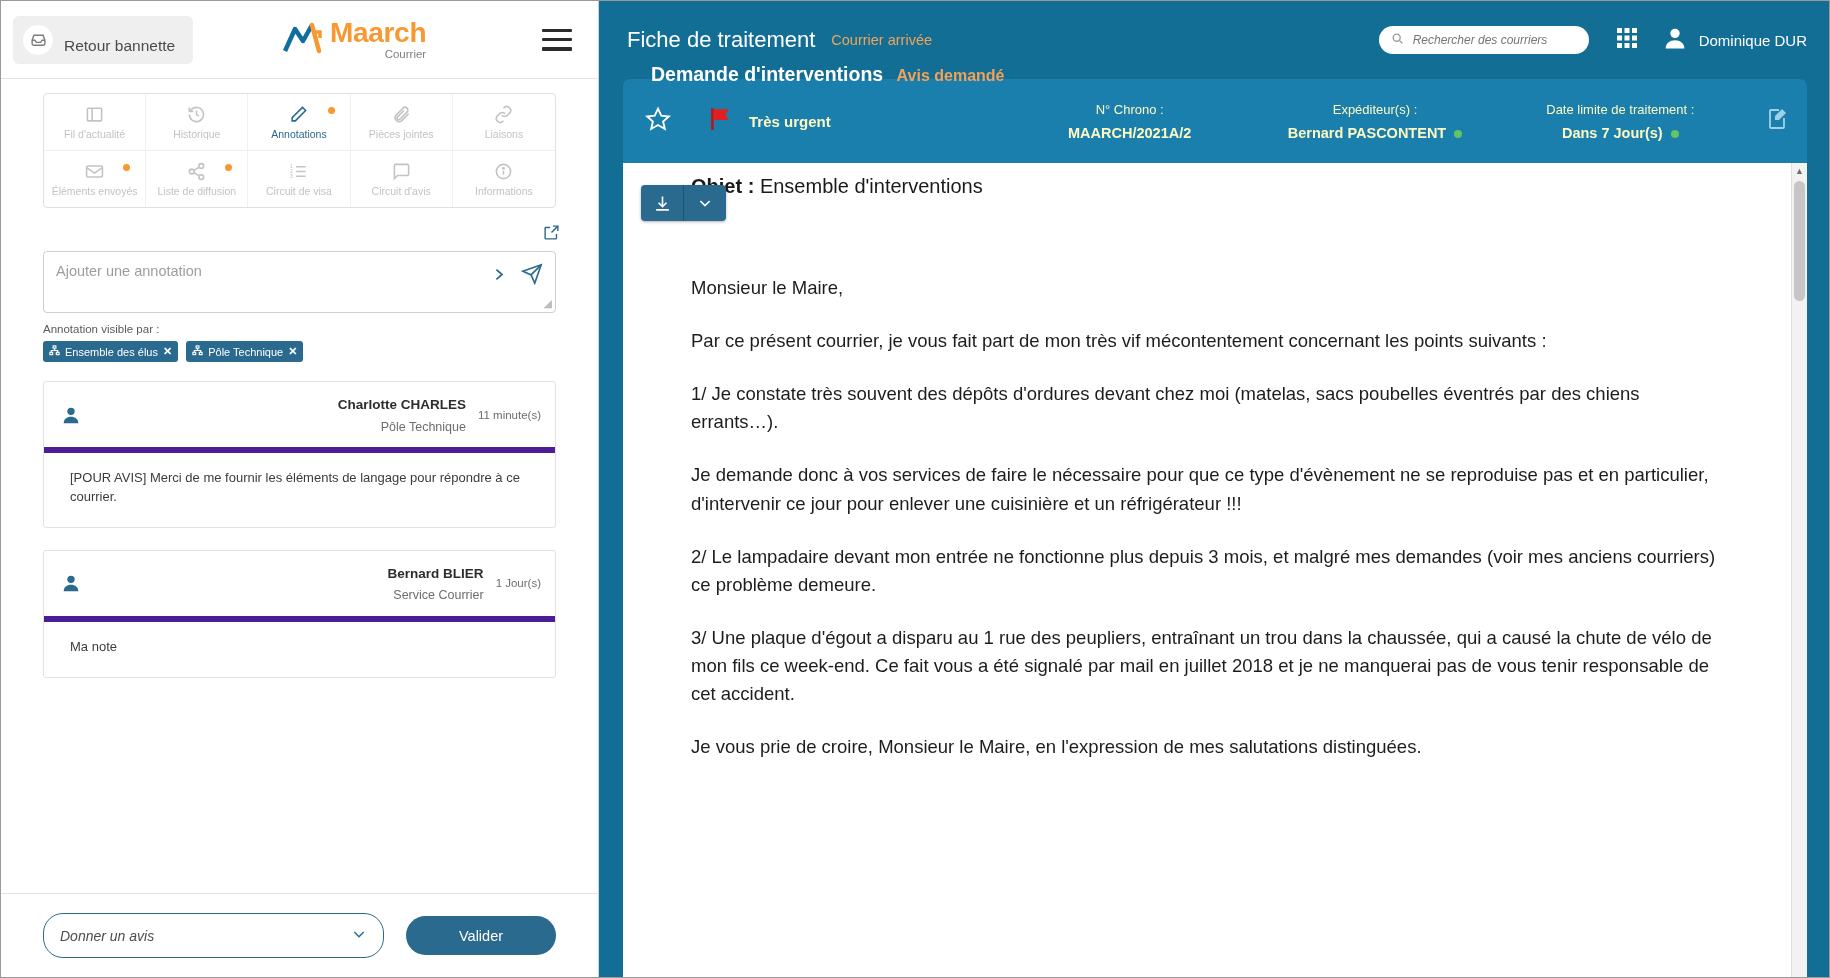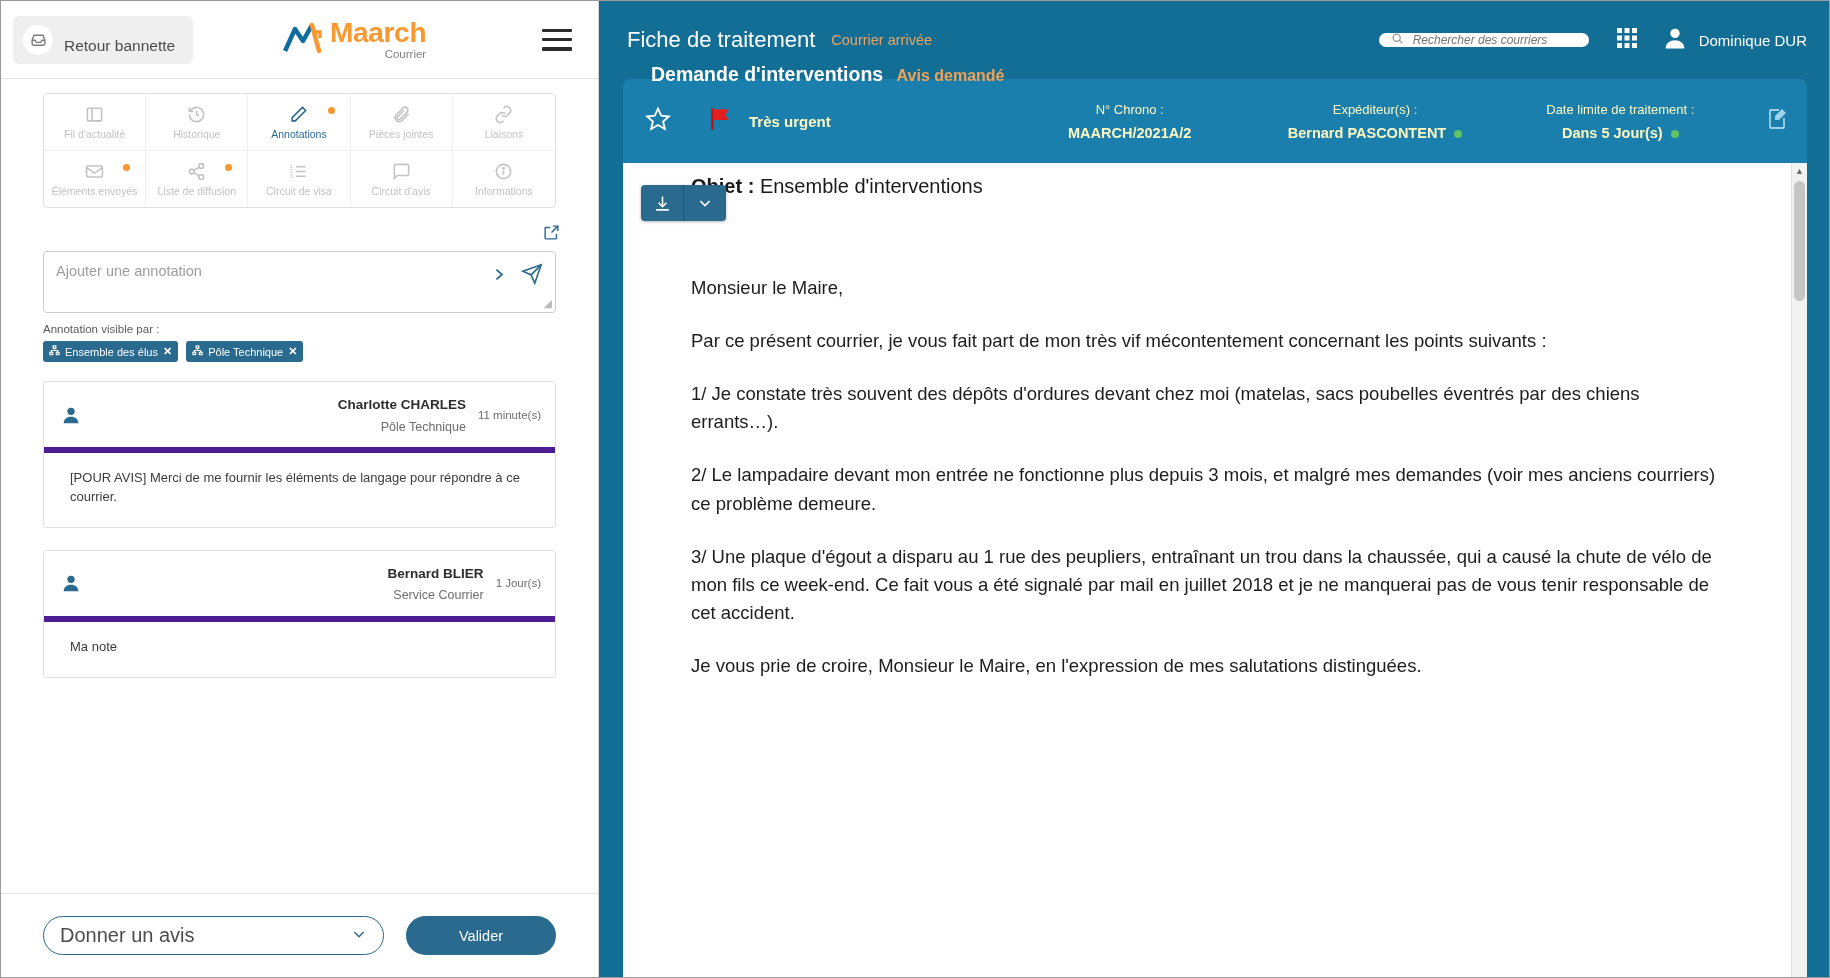--- a/index.html
+++ b/index.html
@@ -255,32 +255,33 @@
     display: flex;
     align-items: center;
     gap: 22px;
     padding: 0 42px;
     box-sizing: border-box;
     background: #fff;
   }
   .select-box {
     flex: 1;
     max-width: 350px;
-    height: 39px;
+    height: 45px;
     border: 1px solid #2a6a8f;
     border-radius: 20px;
     display: flex;
     align-items: center;
     justify-content: space-between;
     padding: 0 16px;
     box-sizing: border-box;
-    font-size: 20px;
+    font-size: 14px;
     color: #4c4c4c;
     cursor: pointer;
     background: #fff;
+    font-style: italic;
   }
   .validate-btn {
     width: 150px;
     height: 39px;
     border-radius: 20px;
     background: #2a6a8f;
     color: #fff;
     font-size: 14.5px;
     display: flex;
     align-items: center;
@@ -304,21 +305,21 @@
     align-items: center;
     padding: 0 22px 0 28px;
     box-sizing: border-box;
     color: #fff;
   }
   .rh-title { font-size: 22px; }
   .rh-sub { font-size: 14.5px; color: #f0a359; margin-left: 16px; }
   .rh-spacer { flex: 1; }
   .search-box {
     width: 210px;
-    height: 14px;
+    height: 28px;
     background: #ffffff;
     border-radius: 14px;
     display: flex;
     align-items: center;
     gap: 7px;
     padding: 0 12px;
     box-sizing: border-box;
     color: #9a9a9a;
   }
   .search-box input {
@@ -797,21 +798,21 @@
           <span class="meta-value">MAARCH/2021A/2</span>
         </span>
 
         <span class="meta-cell">
           <span class="meta-label">Expéditeur(s) :</span><br>
           <span class="meta-value">Bernard PASCONTENT</span><span class="green-dot"></span>
         </span>
 
         <span class="meta-cell">
           <span class="meta-label">Date limite de traitement :</span><br>
-          <span class="meta-value">Dans 5 Jour(s)</span><span class="green-dot"></span>
+          <span class="meta-value">Dans 7 Jour(s)</span><span class="green-dot"></span>
         </span>
 
         <span class="banner-right-icon">
           <svg width="24" height="24" viewBox="0 0 24 24" fill="none" stroke="currentColor" stroke-width="1.8">
             <path d="M14 3H6a1 1 0 0 0-1 1v16a1 1 0 0 0 1 1h12a1 1 0 0 0 1-1v-9"></path>
             <path d="M17 2l4 4-7 7h-4v-4z" fill="currentColor" stroke="none"></path>
           </svg>
         </span>
       </div>
     </div>
@@ -835,20 +836,21 @@
 
       <div class="doc-page">
         <div class="doc-subject">
           <b>Objet :</b>
           <span>Ensemble d'interventions</span>
         </div>
         <div class="doc-body">
           <p>Monsieur le Maire,</p>
           <p>Par ce présent courrier, je vous fait part de mon très vif mécontentement concernant les points suivants :</p>
           <p>1/ Je constate très souvent des dépôts d'ordures devant chez moi (matelas, sacs poubelles éventrés par des chiens errants…).</p>
+          <p>Je demande donc à vos services de faire le nécessaire pour que ce type d'évènement ne se reproduise pas et en particulier, d'intervenir ce jour pour enlever une cuisinière et un réfrigérateur !!!</p>
           <p>2/ Le lampadaire devant mon entrée ne fonctionne plus depuis 3 mois, et malgré mes demandes (voir mes anciens courriers) ce problème demeure.</p>
           <p>3/ Une plaque d'égout a disparu au 1 rue des peupliers, entraînant un trou dans la chaussée, qui a causé la chute de vélo de mon fils ce week-end. Ce fait vous a été signalé par mail en juillet 2018 et je ne manquerai pas de vous tenir responsable de cet accident.</p>
           <p>Je vous prie de croire, Monsieur le Maire, en l'expression de mes salutations distinguées.</p>
         </div>
       </div>
 
       <div class="scrollbar">
         <div class="scroll-arrow">▲</div>
         <div class="scroll-thumb"></div>
       </div>

